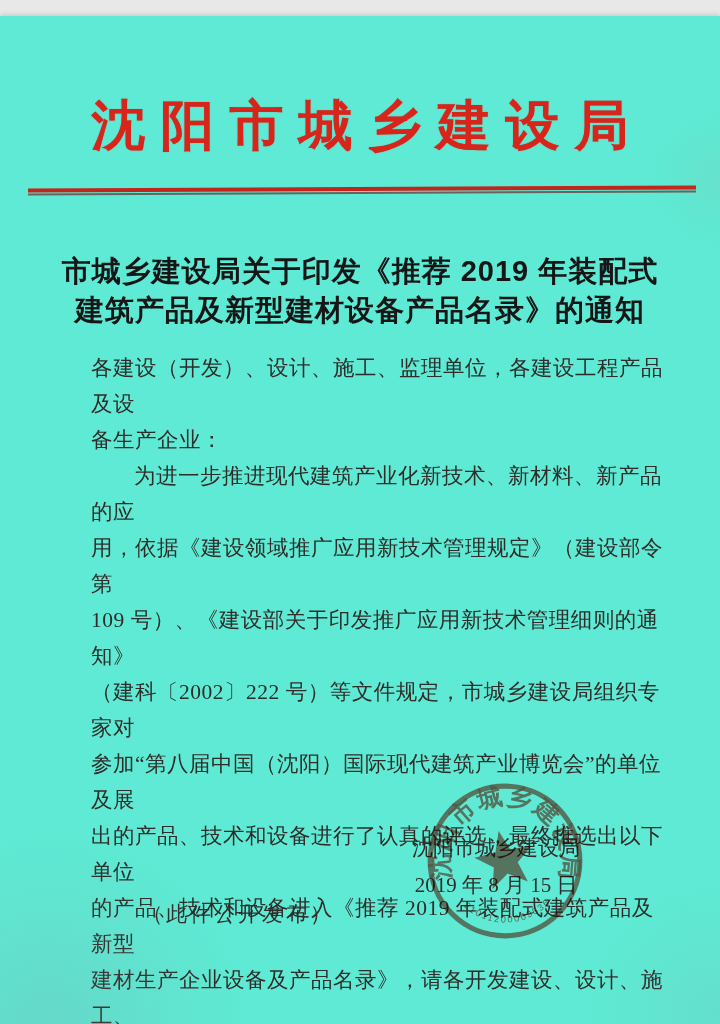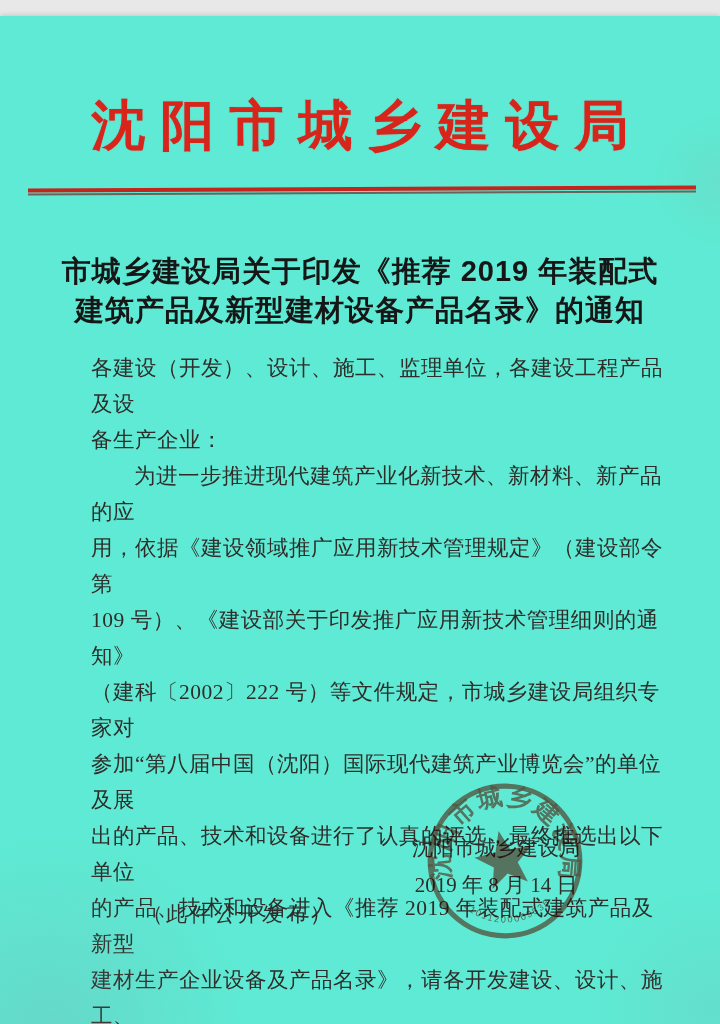--- a/index.html
+++ b/index.html
@@ -116,21 +116,21 @@
     <div>（建科〔2002〕222 号）等文件规定，市城乡建设局组织专家对</div>
     <div>参加“第八届中国（沈阳）国际现代建筑产业博览会”的单位及展</div>
     <div>出的产品、技术和设备进行了认真的评选，最终推选出以下单位</div>
     <div>的产品、技术和设备进入《推荐 2019 年装配式建筑产品及新型</div>
     <div>建材生产企业设备及产品名录》，请各开发建设、设计、施工、</div>
     <div>监理及质量监督单位在工程建设项目上参照应用。</div>
   </div>
 
   <div class="signature">
     <div>沈阳市城乡建设局</div>
-    <div>2019 年 8 月 14 日</div>
+    <div>2019 年 8 月 15 日</div>
   </div>
 
   <svg class="seal" viewBox="0 0 160 160" xmlns="http://www.w3.org/2000/svg" aria-hidden="true">
     <defs>
       <path id="sealTopArc" d="M 28.3 98.8 A 55 55 0 1 1 131.7 98.8" fill="none"></path>
       <path id="sealBottomArc" d="M 34.0 118.6 A 60 60 0 0 0 126.0 118.6" fill="none"></path>
     </defs>
     <circle cx="80" cy="80" r="73" fill="none" stroke="#d5402e" stroke-width="5" stroke-opacity="0.78"></circle>
     <g transform="translate(80,80) rotate(-12)">
       <polygon points="0,-30 7.35,-10.1 28.5,-9.3 11.9,3.86 17.6,24.3 0,12.5 -17.6,24.3 -11.9,3.86 -28.5,-9.3 -7.35,-10.1" fill="#d5402e" fill-opacity="0.8"></polygon>

